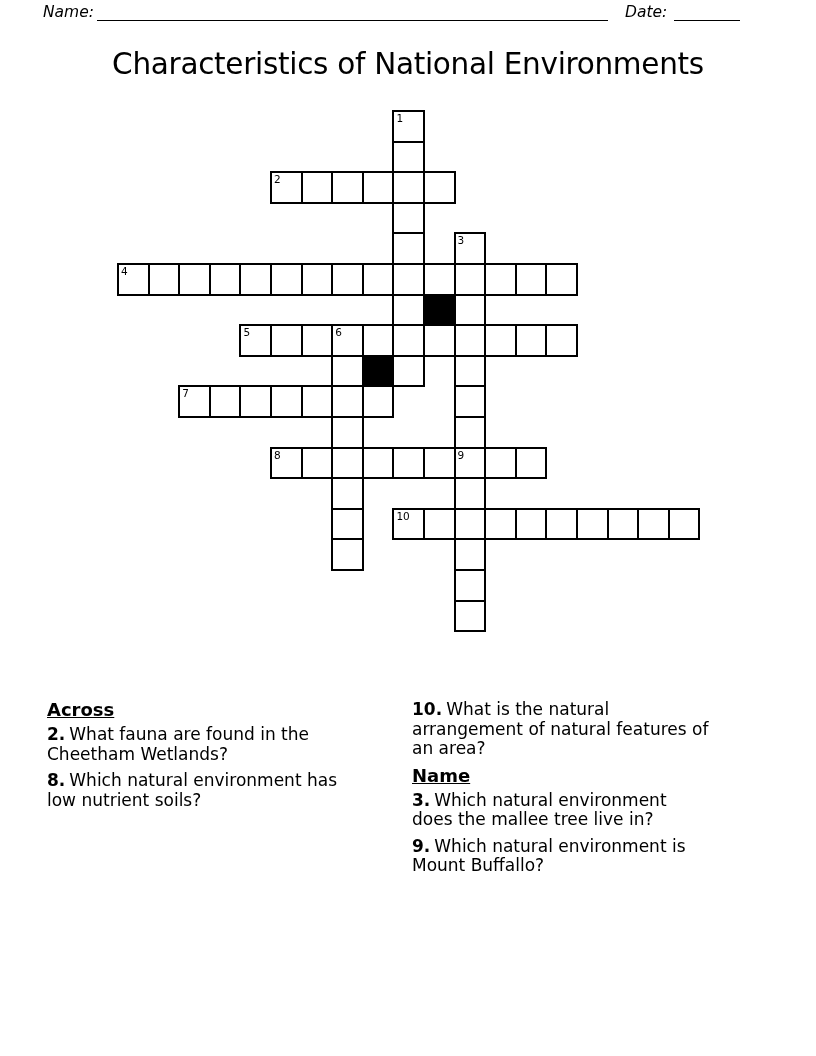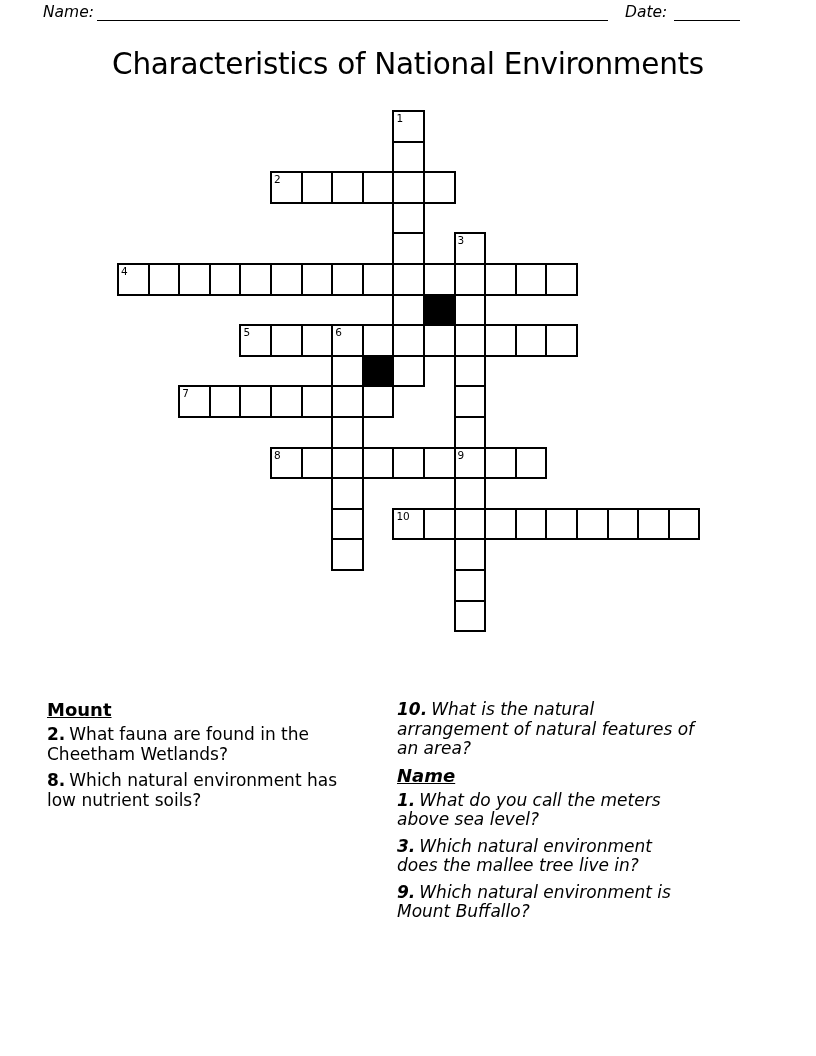--- a/index.html
+++ b/index.html
@@ -28,21 +28,21 @@
     box-sizing:border-box; border:2px solid #000; background:#fff;
   }
   .cell.black { background:#000; }
   .cellnum {
     position:absolute; top:0px; left:2px;
     font-size:10.5px; line-height:12px; color:#000;
   }
   
   .clue-col { position:absolute; top:700px; width:362px; }
   #clues-left  { left:47px;  }
-  #clues-right { left:397px;font-style:italic; }
+  #clues-right { left:412px; }
   .clue-heading {
     font-weight:bold; text-decoration:underline;
     font-size:18px; line-height:20px; margin-bottom:5px;
   }
   .clue { font-size:17px; line-height:19.5px; margin-bottom:7px; }
   .clue-num { font-weight:bold; margin-right:4px; }
   .clue-text { white-space:pre-line; }
 </style>
 </head>
 <body>
@@ -151,30 +151,28 @@
     <div class="cell" style="left: 606.6px; top: 507.8px;"></div>
     <div class="cell" style="left: 637.2px; top: 507.8px;"></div>
     <div class="cell" style="left: 667.8px; top: 507.8px;"></div>
     <div class="cell" style="left: 331.2px; top: 538.4px;"></div>
     <div class="cell" style="left: 453.6px; top: 538.4px;"></div>
     <div class="cell" style="left: 453.6px; top: 569px;"></div>
     <div class="cell" style="left: 453.6px; top: 599.6px;"></div>
   </div>
 
 <div id="clues-left" class="clue-col">
-    <div class="clue-heading">Mount</div>
+    <div class="clue-heading">Across</div>
     <div class="clue"><b class="clue-num">2.</b><span class="clue-text">What fauna are found in the
 Cheetham Wetlands?</span></div>
     <div class="clue"><b class="clue-num">8.</b><span class="clue-text">Which natural environment has
 low nutrient soils?</span></div>
   </div>
 <div id="clues-right" class="clue-col">
     <div class="clue"><b class="clue-num">10.</b><span class="clue-text">What is the natural
 arrangement of natural features of
 an area?</span></div>
     <div class="clue-heading">Name</div>
-    <div class="clue"><b class="clue-num">1.</b><span class="clue-text">What do you call the meters
-above sea level?</span></div>
     <div class="clue"><b class="clue-num">3.</b><span class="clue-text">Which natural environment
 does the mallee tree live in?</span></div>
     <div class="clue"><b class="clue-num">9.</b><span class="clue-text">Which natural environment is
 Mount Buffallo?</span></div>
   </div>
 
 </body></html>

